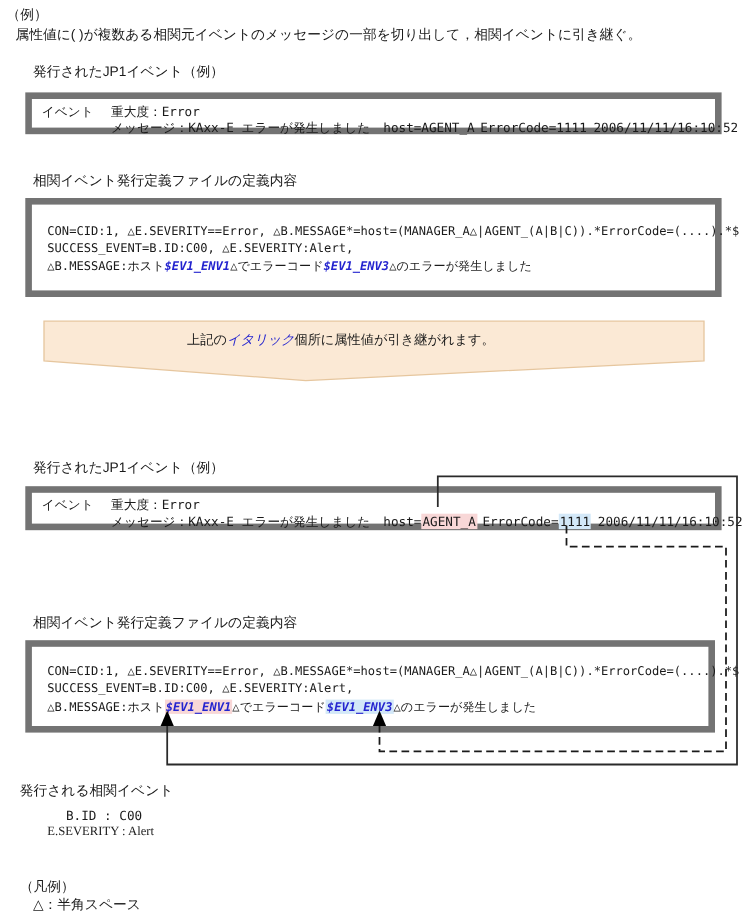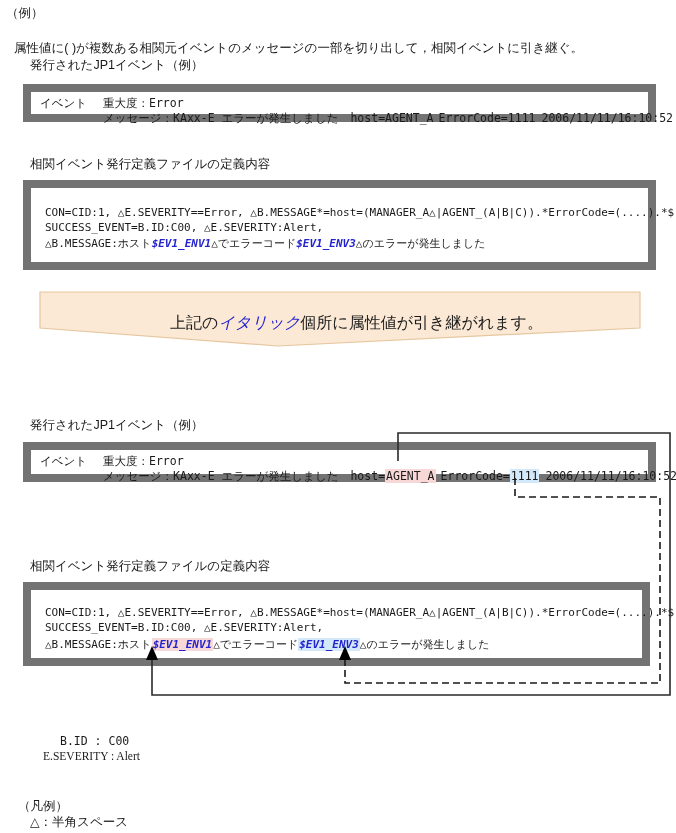--- a/index.html
+++ b/index.html
@@ -3,37 +3,37 @@
 <meta charset="utf-8">
 <style>
   html,body { margin:0; padding:0; background:#ffffff; }
   .page {
     position:relative; width:676px; height:833px; overflow:hidden;
     background:#ffffff; color:#1a1a1a;
     font-family:"Liberation Sans","DejaVu Sans",sans-serif;
   }
   .abs { position:absolute; }
   .h   { font-size:12.5px; color:#1a1a1a; white-space:pre; }
-  .codebox { position:absolute; border:8px solid #737373; background:#fff; box-sizing:border-box; }
+  .codebox { position:absolute; border:6px solid #737373; background:#fff; box-sizing:border-box; }
   .evline  { position:absolute; font-family:"DejaVu Sans Mono","Liberation Mono",monospace; font-size:11.5px; white-space:pre; }
   .defline { position:absolute; font-family:"DejaVu Sans Mono","Liberation Mono",monospace; font-size:11px; white-space:pre; }
   .hl-pink { background:#F8D7D7; padding:0 1px; }
   .hl-blue { background:#D3E8F8; padding:0 1px; }
   .var     { color:#2424CF; font-style:italic; font-weight:bold; }
-  .banner-text { font-size:16px; white-space:pre;margin-top:12px; }
+  .banner-text { font-size:12px; white-space:pre; }
   .it-blue { color:#2424CF; font-style:italic; }
   svg.overlay { position:absolute; left:0; top:0; pointer-events:none; }
 </style>
 </head>
 <body>
 
 <div class="page">
 
   <div class="abs h" style="left:6px; top:5px;">（例）</div>
-  <div class="abs h" style="left:14px; top:40px;">属性値に( )が複数ある相関元イベントのメッセージの一部を切り出して，相関イベントに引き継ぐ。</div>
+  <div class="abs h" style="left:14px; top:23px;">属性値に( )が複数ある相関元イベントのメッセージの一部を切り出して，相関イベントに引き継ぐ。</div>
 
   <div class="abs h" style="left:30px; top:57px;">発行されたJP1イベント（例）</div>
   <div class="codebox" style="left:23px; top:84px; width:633px; height:38px;">
     <span class="evline" style="left:9px; top:4px;">イベント</span>
     <span class="evline" style="left:72px; top:4px;">重大度：Error</span>
     <span class="evline" style="left:72px; top:19px;"><span>メッセージ：KAxx-E エラーが発生しました</span><span style="padding-left:12px;">host=</span><span>AGENT_A</span><span style="padding-left:5px;">ErrorCode=</span><span>1111</span><span style="padding-left:6px;">2006/11/11/16:10:52</span></span>
   </div>
 
   <div class="abs h" style="left:30px; top:156px;">相関イベント発行定義ファイルの定義内容</div>
   <div class="codebox" style="left:23px; top:180px; width:633px; height:90px;">
@@ -62,19 +62,20 @@
     <span class="defline" style="left:14px; top:47px;"><span>△B.MESSAGE:ホスト</span><span class="var hl-pink">$EV1_ENV1</span><span>△でエラーコード</span><span class="var hl-blue">$EV1_ENV3</span><span>△のエラーが発生しました</span></span>
   </div>
 
   <svg class="overlay" width="676" height="833">
     <polyline points="398,461 398,433 670,433 670,695 152,695 152,659" fill="none" stroke="#2a2a2a" stroke-width="1.6"></polyline>
     <polygon points="152,646 146,660 158,660" fill="#000000"></polygon>
     <polyline points="515,478 515,497 660,497 660,683 345,683 345,659" fill="none" stroke="#1a1a1a" stroke-width="1.6" stroke-dasharray="7 4"></polyline>
     <polygon points="345,646 339,660 351,660" fill="#000000"></polygon>
   </svg>
 
+  <div class="abs h" style="left:18px; top:711px;">発行される相関イベント</div>
   <div class="evline" style="left:43px; top:734px;padding-left:17px;">B.ID : C00</div>
   <div class="evline" style="left:43px; top:750px;font-family:Liberation Serif, serif;">E.SEVERITY : Alert</div>
 
   <div class="abs h" style="left:18px; top:798px;">（凡例）</div>
   <div class="abs h" style="left:30px; top:814px;">△：半角スペース</div>
 
 </div>
 
 </body></html>

